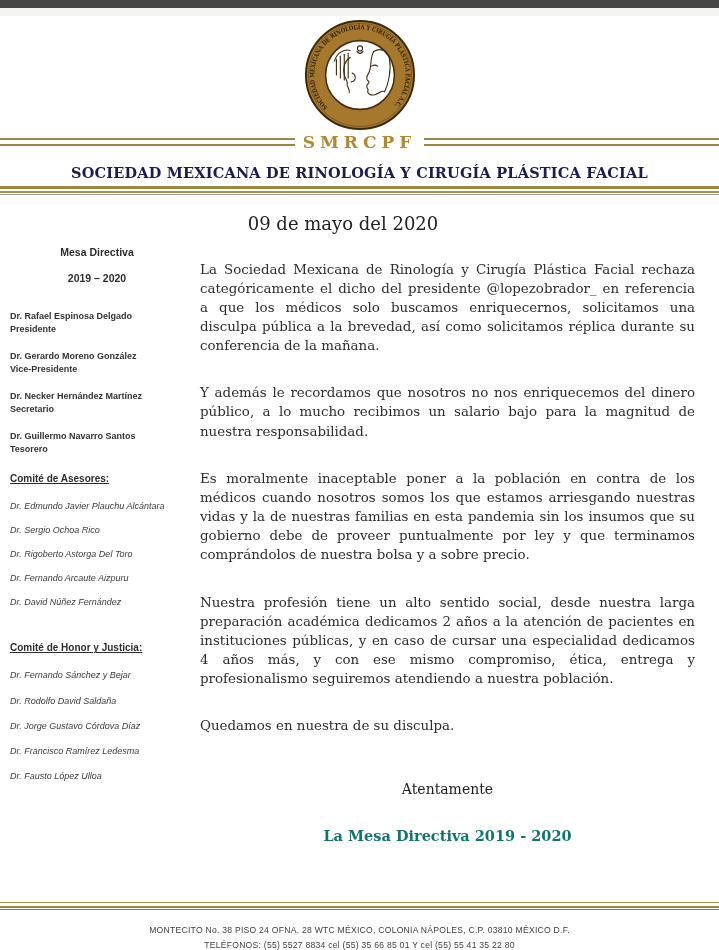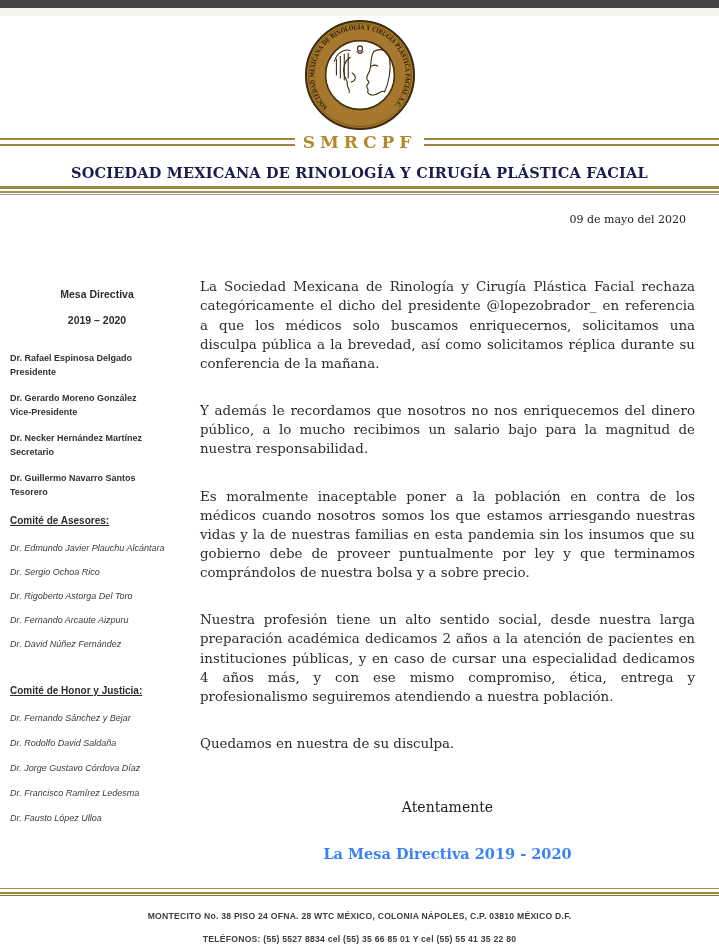--- a/index.html
+++ b/index.html
@@ -31,26 +31,26 @@
   }
   .header-rules{margin-top:5px;}
   .hr-thick{height:3px;background:#9e873e;}
   .hr-gap2{height:2px;}
   .hr-thin{height:1.5px;background:#a8914a;}
   .hr-gap1{height:1px;}
   .hr-gray{height:1px;background:#9a9aa0;}
 
   
   .date-row{
-    flex:0 0 auto;text-align:right;padding-right:33px;margin-top:18px;
-    font-family:"DejaVu Serif",serif;font-size:11px;color:#222;
-  }
-
-  
-  .content{flex:1 1 auto;display:flex;align-items:center;margin-top:4px;}
+    flex:0 0 auto;text-align:center;padding-right:33px;margin-top:18px;
+    font-family:"DejaVu Serif",serif;font-size:18px;color:#222;
+  }
+
+  
+  .content{flex:1 1 auto;display:flex;align-items:flex-start;margin-top:4px;}
   .sidebar{flex:0 0 188px;padding:8px 4px 0 10px;box-sizing:border-box;}
   .sb-center{text-align:center;font-weight:bold;font-size:10.5px;color:#2e2e2e;}
   .sb-term{margin-top:14px;}
   .officers{margin-top:26px;}
   .officer{font-weight:bold;font-size:9px;line-height:1.5;color:#333;margin-bottom:13px;}
   .sb-sec-title{
     font-weight:bold;font-size:10px;color:#2e2e2e;
     text-decoration:underline;margin-top:16px;margin-bottom:16px;
   }
   .sb-sec-title-honor{margin-top:34px;text-decoration:underline;}
@@ -62,35 +62,35 @@
     font-family:"DejaVu Serif",serif;font-size:13.4px;line-height:1.43;
     text-align:justify;color:#2d2d2d;margin:0 0 28px 0;
   }
   .para-last{margin-bottom:0;}
   .closing{
     margin-top:46px;text-align:center;
     font-family:"DejaVu Serif",serif;font-weight:normal;font-size:14px;color:#222;
   }
   .signature{
     margin-top:30px;text-align:center;
-    font-family:"DejaVu Serif",serif;font-weight:bold;font-size:14.5px;color:#3b82f6;
-  }
-
-  
-  .footer{flex:0 0 auto;margin-top:auto;padding-bottom:6px;font-weight:bold;}
+    font-family:"DejaVu Serif",serif;font-weight:bold;font-size:14.5px;color:#0f766e;
+  }
+
+  
+  .footer{flex:0 0 auto;margin-top:auto;}
   .ft-thin{height:1px;background:#a8914a;}
   .ft-gap{height:3px;}
   .ft-thick{height:2px;background:#9e873e;}
   .ft-gap1{height:1px;}
   .ft-thin2{height:1px;background:#8f7a38;}
   .ft-line{
     text-align:center;font-size:8.6px;color:#3d3d3d;letter-spacing:0.25px;
   }
   .ft-address{margin-top:15px;}
-  .ft-phones{margin-top:13px;}
+  .ft-phones{margin-top:5px;}
 </style>
 </head>
 <body>
 
 <div class="page">
 
   <div class="topbar"></div>
   <div class="top-tint"></div>
 
   <div class="header">

